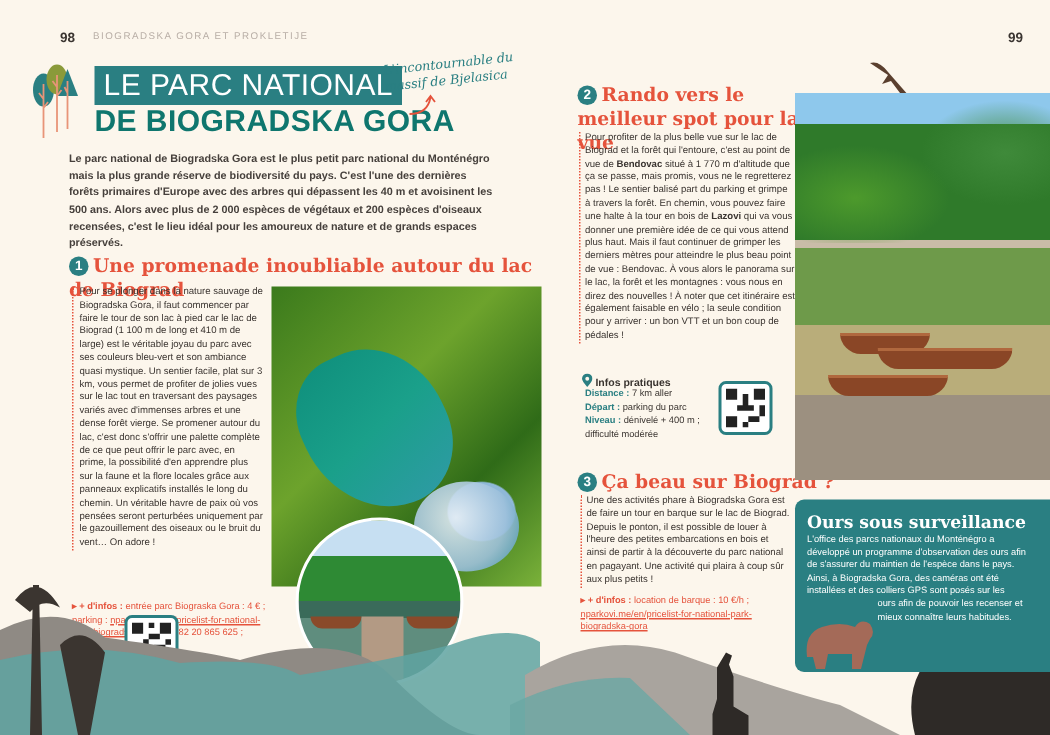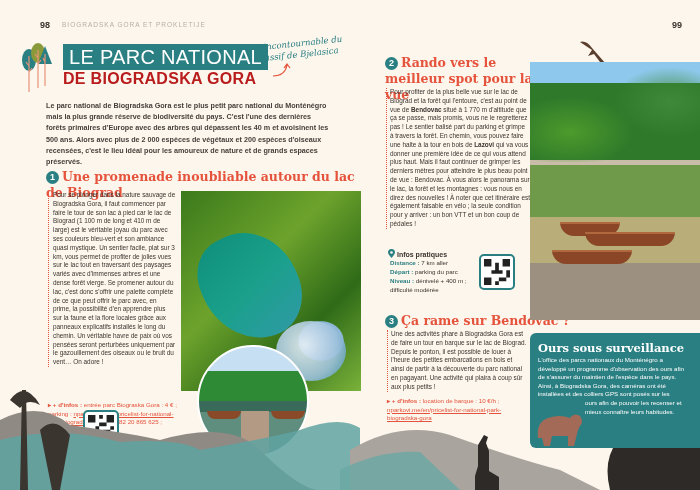--- a/index.html
+++ b/index.html
@@ -4,21 +4,21 @@
 <style>
   *{box-sizing:border-box;margin:0;padding:0}
   html,body{width:700px;height:490px;overflow:hidden;background:#fcf6ec}
   body{font-family:"Liberation Sans",sans-serif;color:#3a3430;position:relative}
   .page{position:absolute;top:0;height:490px;width:350px}
   .left{left:16px}.right{left:350px}
   .folio{position:absolute;top:20px;font-weight:bold;font-size:9px;color:#3a3430}
   .running{position:absolute;top:21px;left:46px;font-size:6.5px;letter-spacing:1px;color:#b8aea6}
   .trees{position:absolute;left:6px;top:42px;width:30px;height:52px}
   .title1{position:absolute;left:47px;top:44px;background:#2a7f82;color:#fff;font-weight:normal;font-size:20px;padding:2px 6px;letter-spacing:.3px;line-height:22px}
-  .title2{position:absolute;left:47px;top:70px;color:#b91c1c;font-weight:bold;font-size:16px;letter-spacing:.3px}
+  .title2{position:absolute;left:47px;top:70px;color:#0f766e;font-weight:bold;font-size:20px;letter-spacing:.3px}
   .script{position:absolute;left:240px;top:38px;font-family:"DejaVu Serif",serif;font-style:italic;font-size:8.5px;color:#2a7f82;line-height:11px;transform:rotate(-6deg)}
   .script-arrow{position:absolute;left:255px;top:62px}
   .intro{position:absolute;left:30px;top:100px;width:285px;font-size:7.2px;font-weight:bold;line-height:11.2px;color:#46403c}
   .h-sec{font-family:"DejaVu Serif",serif;font-weight:bold;color:#e5533c;line-height:16px}
   .num{display:inline-block;width:13px;height:13px;border-radius:50%;background:#2a7f82;color:#fff;font-family:"Liberation Sans",sans-serif;font-size:9px;text-align:center;line-height:13px;vertical-align:1px;margin-right:3px}
   .sec1{position:absolute;left:30px;top:169px;font-size:12.5px}
   .body1{position:absolute;left:32px;top:191px;width:128px;font-size:6.4px;line-height:8.8px;color:#3a3430;border-left:1px dotted #e5533c;padding-left:4px}
   .info{color:#e5533c}
   .info b{font-weight:bold}
   .info u{text-decoration:underline}
@@ -142,21 +142,21 @@
   <span class="k">Niveau :</span><span> dénivelé + 400 m ; difficulté modérée</span>
 </p>
 <div class="qr" style="left:479px;top:254px">
   <svg viewBox="0 0 7 7">
       <rect width="7" height="7" fill="#fff"></rect>
       <path d="M0 0h2v2H0zM5 0h2v2H5zM0 5h2v2H0zM3 1h1v2H3zM2 3h3v1H2zM4 5h2v1H4zM6 3h1v2H6zM3 6h1v1H3z" fill="#222"></path>
     </svg>
 </div>
 
 <div class="h-sec sec3">
-  <span class="num">3</span><span>Ça rame sur Bendovac ?</span>
+  <span class="num">3</span><span>Ça beau sur Biograd ?</span>
 </div>
 <p class="body3">Une des activités phare à Biogradska Gora est de faire un tour en barque sur le lac de Biograd. Depuis le ponton, il est possible de louer à l'heure des petites embarcations en bois et ainsi de partir à la découverte du parc national en pagayant. Une activité qui plaira à coup sûr aux plus petits !</p>
 <p class="infos3 info">
   <b>▸ + d'infos :</b><span> location de barque : 10 €/h ; </span><u>nparkovi.me/en/pricelist-for-national-park-biogradska-gora</u>
 </p>
 
 <div class="lakephoto">
   <div class="mnt"></div>
   <div class="b" style="left:30px;top:160px;width:60px"></div>
   <div class="b" style="left:55px;top:170px;width:90px"></div>

